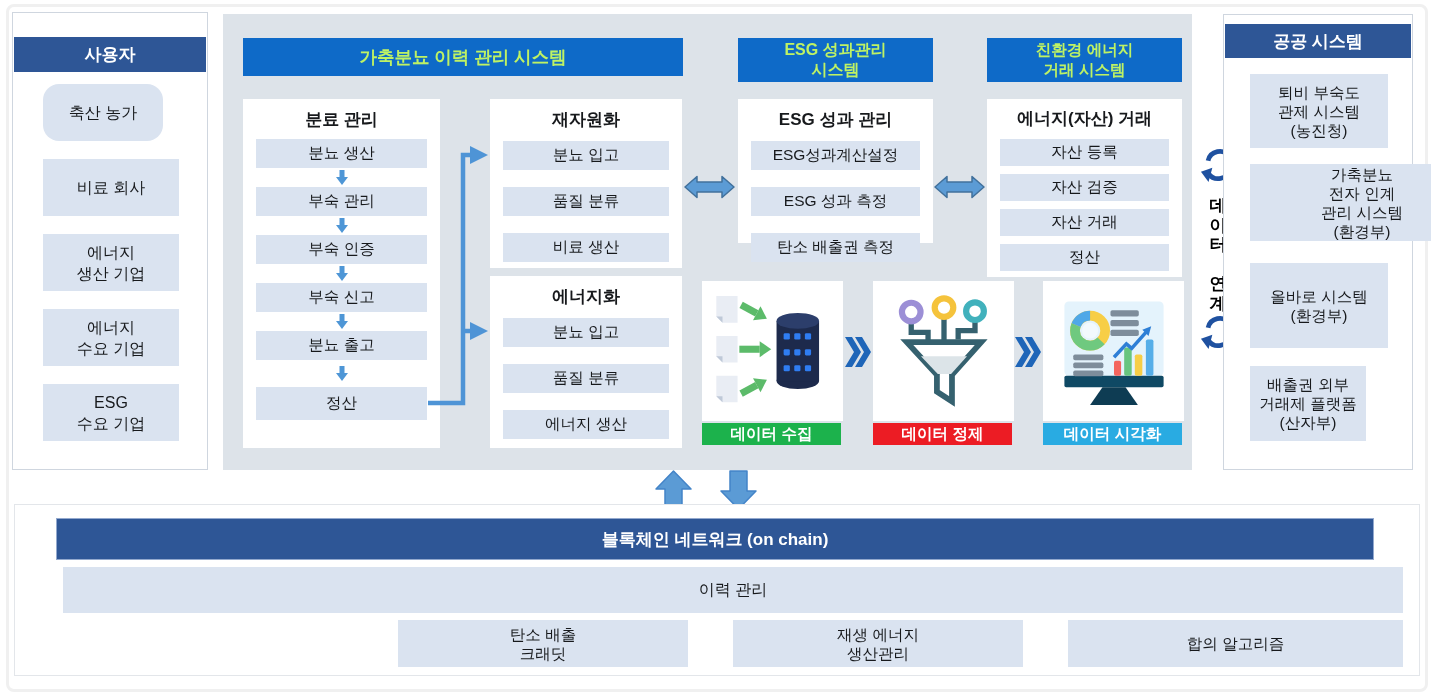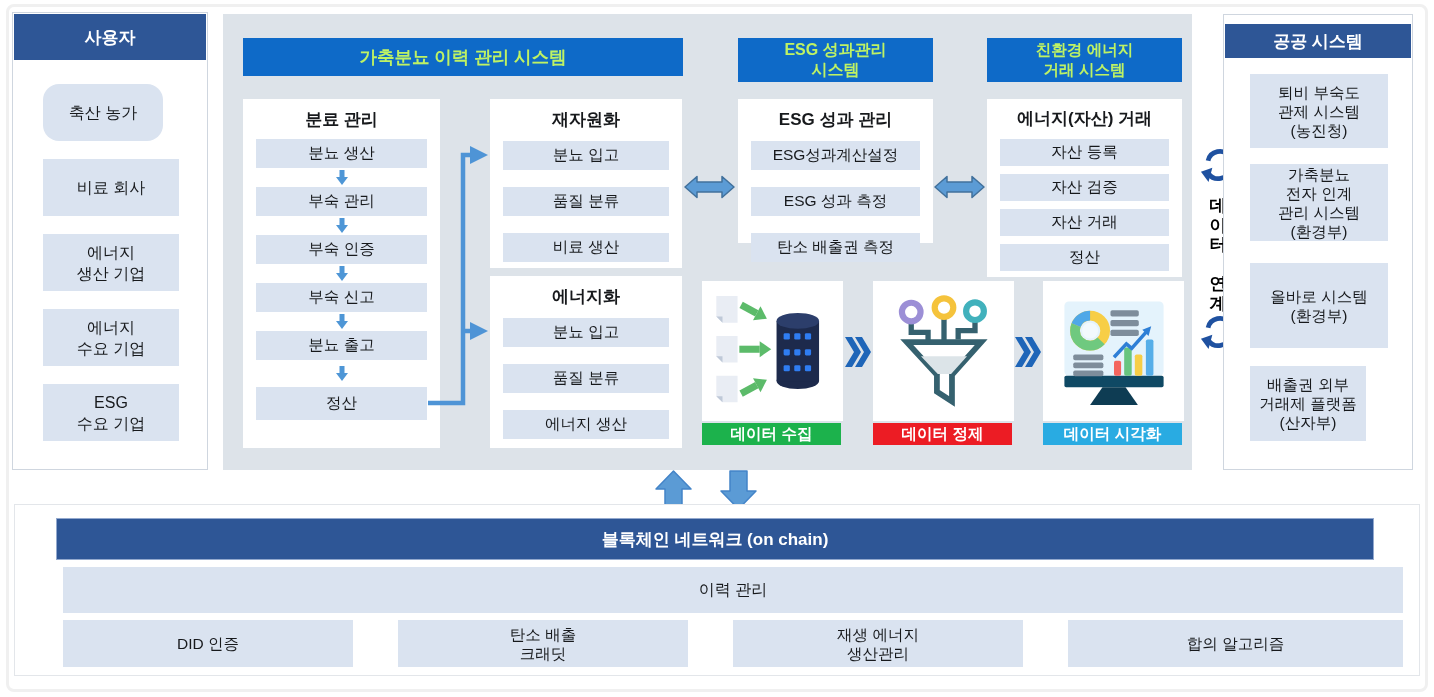--- a/index.html
+++ b/index.html
@@ -42,21 +42,21 @@
               justify-content:center;text-align:center;font-size:15.5px;line-height:19px;font-weight:500;}
   svg{display:block;}
 </style>
 </head>
 <body>
 
 <div class="stage">
   <div class="frame"></div>
 
   <section class="panel side" style="left:12px;top:12px;width:196px;height:458px;">
-    <div class="navy-header" style="left:1px;top:1px;width:192px;height:46px;text-align:right;">사용자</div>
+    <div class="navy-header" style="left:1px;top:24px;width:192px;height:35px;text-align:right;">사용자</div>
     <div class="side-item pre" style="left:30px;top:71px;width:120px;height:57px;border-radius:16px;">축산 농가</div>
     <div class="side-item pre" style="left:30px;top:146px;width:136px;height:57px;">비료 회사</div>
     <div class="side-item pre" style="left:30px;top:221px;width:136px;height:57px;">에너지
 생산 기업</div>
     <div class="side-item pre" style="left:30px;top:296px;width:136px;height:57px;">에너지
 수요 기업</div>
     <div class="side-item pre" style="left:30px;top:371px;width:136px;height:57px;">ESG
 수요 기업</div>
   </section>
 
@@ -260,41 +260,40 @@
     <polygon points="31,2 39,13 27,17" fill="#1f51a0"></polygon>
     <path d="M31.5,24.5 A12.5,12.5 0 0 1 9,29" fill="none" stroke="#1f51a0" stroke-width="5"></path>
     <polygon points="9,38 1,27 13,23" fill="#1f51a0"></polygon>
   </svg>
 
   <section class="panel side" style="left:1223px;top:14px;width:190px;height:456px;">
     <div class="navy-header" style="left:1px;top:9px;width:186px;height:34px;">공공 시스템</div>
     <div class="side-item pre" style="left:26px;top:59px;width:138px;height:74px;font-size:15.5px;line-height:19px;">퇴비 부숙도
 관제 시스템
 (농진청)</div>
-    <div class="side-item pre" style="left:26px;top:149px;width:138px;height:77px;font-size:15.5px;line-height:19px;">가축분뇨
+    <div class="side-item pre" style="left:26px;top:149px;width:138px;height:77px;font-size:15.5px;line-height:19px;padding-left:43px;">가축분뇨
 전자 인계
 관리 시스템
 (환경부)</div>
     <div class="side-item pre" style="left:26px;top:248px;width:138px;height:85px;font-size:15.5px;line-height:19px;">올바로 시스템
 (환경부)</div>
     <div class="side-item pre" style="left:26px;top:351px;width:116px;height:75px;font-size:15.5px;line-height:19px;">배출권 외부
 거래제 플랫폼
 (산자부)</div>
   </section>
 
   <svg class="abs" style="left:655px;top:470px;" width="37" height="40" viewBox="0 0 37 40">
     <polygon points="18.5,1 36,19 27,19 27,39 10,39 10,19 1,19" fill="#5b9bd5" stroke="#4384c8" stroke-width="1.5" stroke-linejoin="round"></polygon>
   </svg>
   <svg class="abs" style="left:720px;top:470px;" width="37" height="40" viewBox="0 0 37 40">
     <polygon points="10,1 27,1 27,21 36,21 18.5,39 1,21 10,21" fill="#5b9bd5" stroke="#4384c8" stroke-width="1.5" stroke-linejoin="round"></polygon>
   </svg>
 
   <section class="panel" style="left:14px;top:504px;width:1406px;height:172px;border:1.5px solid #e3e6ea;">
     <div class="navy-header chain-header">블록체인 네트워크 (on chain)</div>
     <div class="chain-row">이력 관리</div>
-    <div class="chain-item" style="left:48px;width:290px;">DID 인증</div>
     <div class="chain-item pre" style="left:383px;width:290px;">탄소 배출
 크래딧</div>
     <div class="chain-item pre" style="left:718px;width:290px;">재생 에너지
 생산관리</div>
     <div class="chain-item" style="left:1053px;width:335px;">합의 알고리즘</div>
   </section>
 </div>
 
 </body></html>

